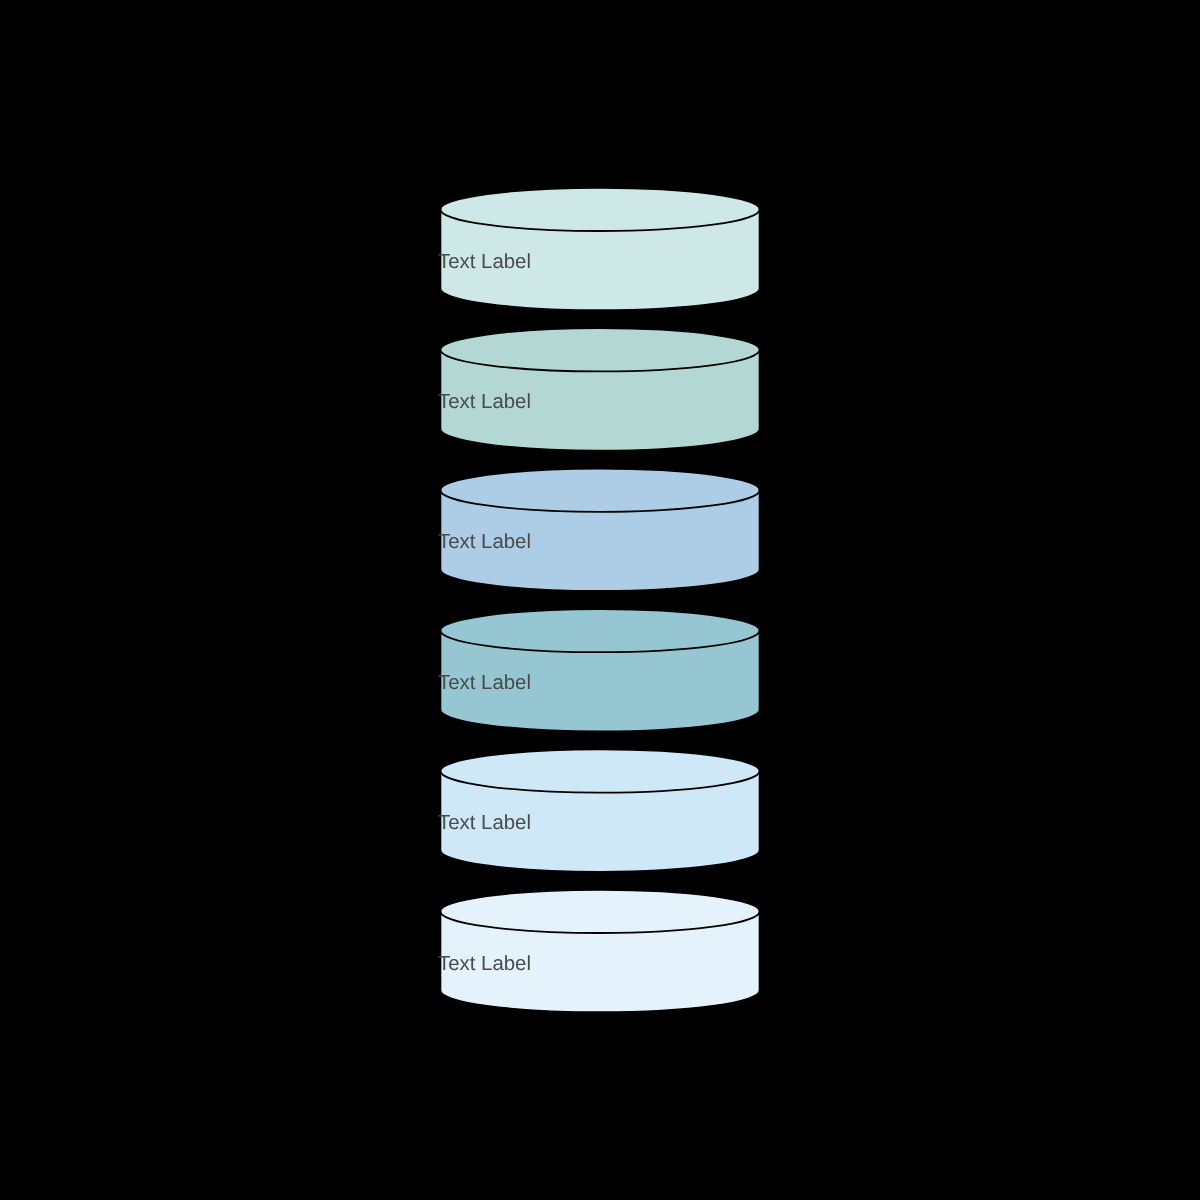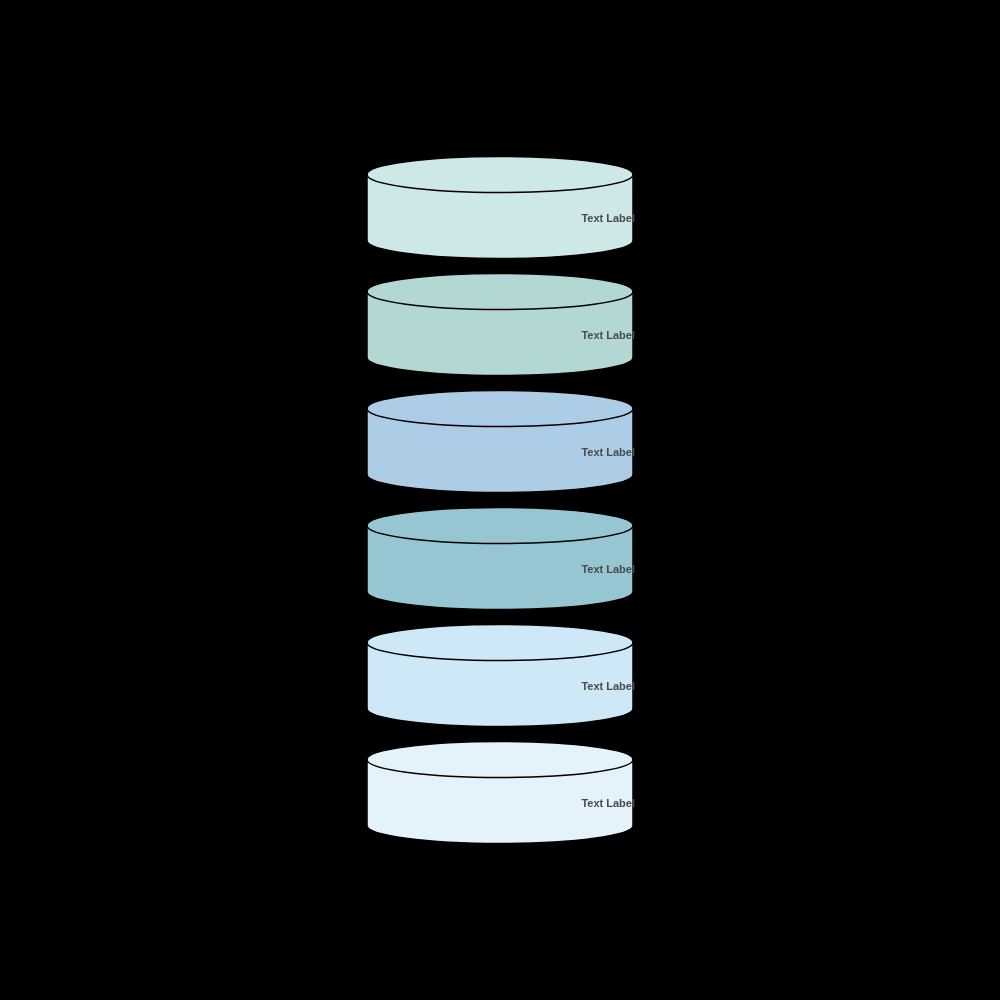--- a/index.html
+++ b/index.html
@@ -39,25 +39,24 @@
   .cylinder svg path.rim {
     fill: none;
   }
   .cyl-label {
     position: absolute;
     left: 0;
     right: 0;
     top: 55px;
     height: 16px;
     line-height: 16px;
-    text-align: right;
-    font-size: 11px;
+    text-align: left;
+    font-size: 17px;
     color: #4a4a4a;
     pointer-events: none;
-    font-weight: bold;
   }
   .pos-1 { top: 155px; }
   .pos-2 { top: 272px; }
   .pos-3 { top: 389px; }
   .pos-4 { top: 506px; }
   .pos-5 { top: 623px; }
   .pos-6 { top: 740px; }
 </style>
 </head>
 <body>

